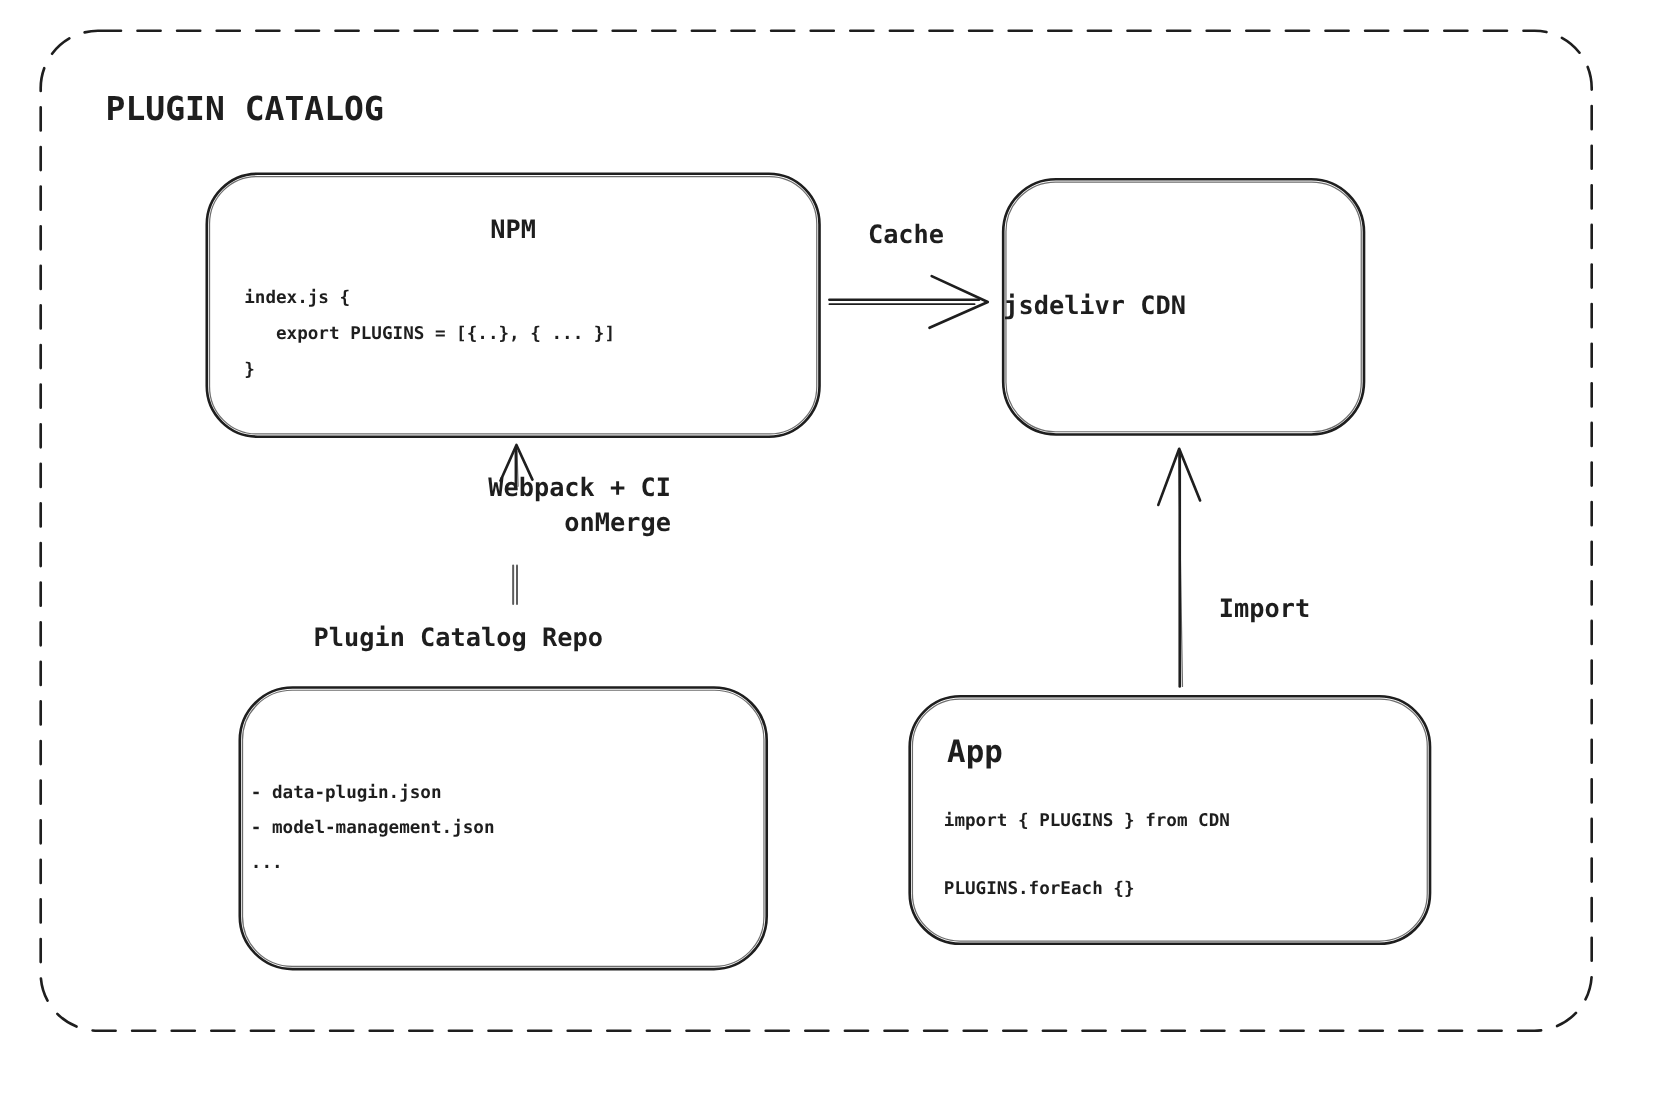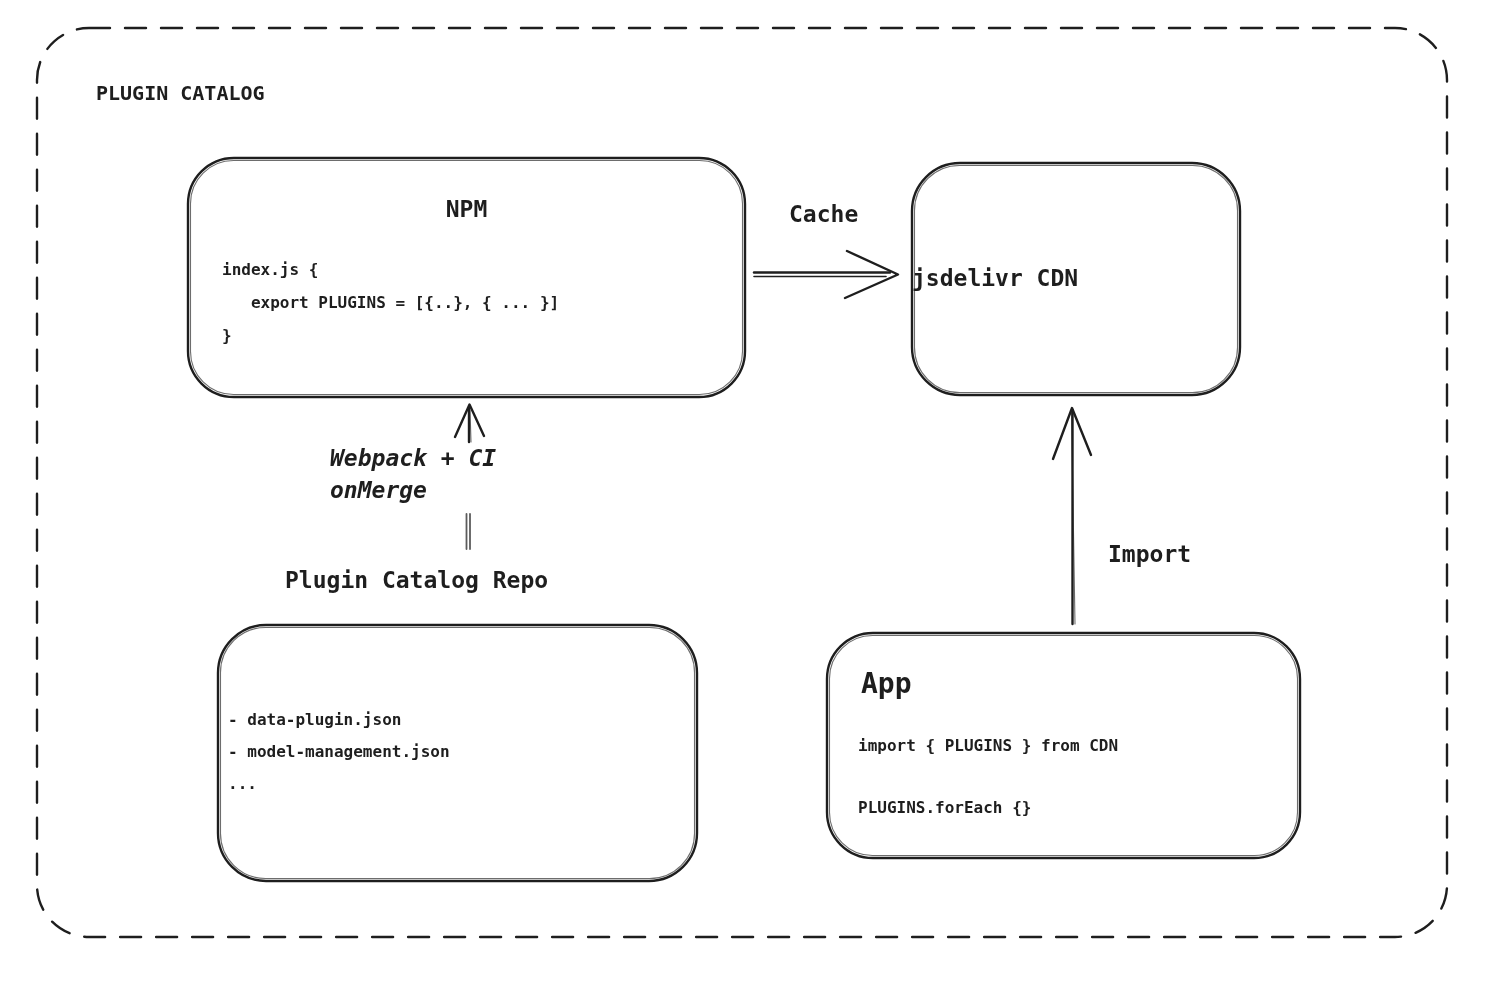--- a/index.html
+++ b/index.html
@@ -44,26 +44,26 @@
   .t {
     position: absolute;
     font-family: "DejaVu Sans Mono", "Liberation Mono", monospace;
     font-weight: 600;
     color: #1e1e1e;
     white-space: pre;
     line-height: 1.25;
   }
   .label { font-size: 23px; }
   .code  { font-size: 16px; margin: 0; }
-  #diagram-title { left: 96px;  top: 81px;  font-size: 20px; }
+  #diagram-title { left: 96px;  top: 81px;  font-size: 30px; }
   #npm-title     { left: 188px; top: 195px; width: 557px; text-align: center; }
   #npm-code      { left: 222px; top: 253px; line-height: 33px; }
   #cdn-title     { left: 912px; top: 264px; width: 328px; text-align: left; }
   #cache-label   { left: 789px; top: 200px; }
-  #build-label   { left: 330px; top: 442px; width: 280px; text-align: left; line-height: 32px; font-style: italic; }
+  #build-label   { left: 330px; top: 428px; width: 280px; text-align: right; line-height: 32px; }
   #repo-label    { left: 285px; top: 566px; }
   #repo-files    { left: 228px; top: 704px; line-height: 32px; }
   #app-title     { left: 861px; top: 666px; font-size: 28px; }
   #app-line1     { left: 858px; top: 736px; text-align: center; }
   #app-line2     { left: 858px; top: 798px; }
   #import-label  { left: 1108px; top: 540px; text-align: right; }
 </style>
 </head>
 <body>
 

